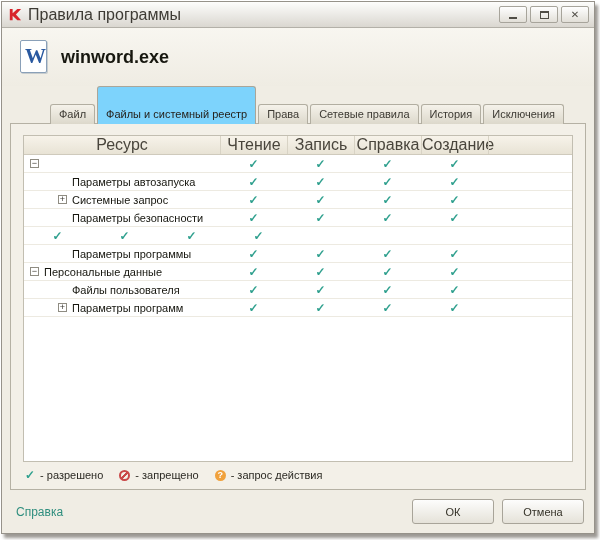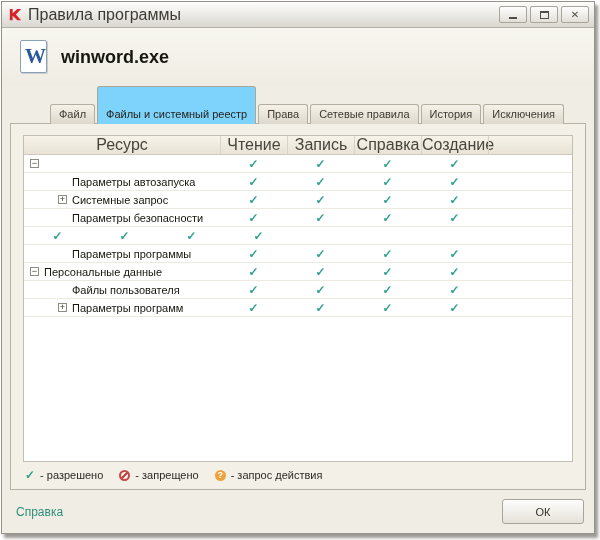--- a/index.html
+++ b/index.html
@@ -282,16 +282,17 @@
           <span class="licon prompt-icon">?</span>
           <span>- запрос действия</span>
         </div>
       </div>
   </div>
 
   <div class="footer">
     <span class="help-link">Справка</span>
     <div class="btns">
       <button class="pushbtn">ОК</button>
+      <button class="pushbtn">Отмена</button>
     </div>
   </div>
 
 </div>
 
 </body></html>

